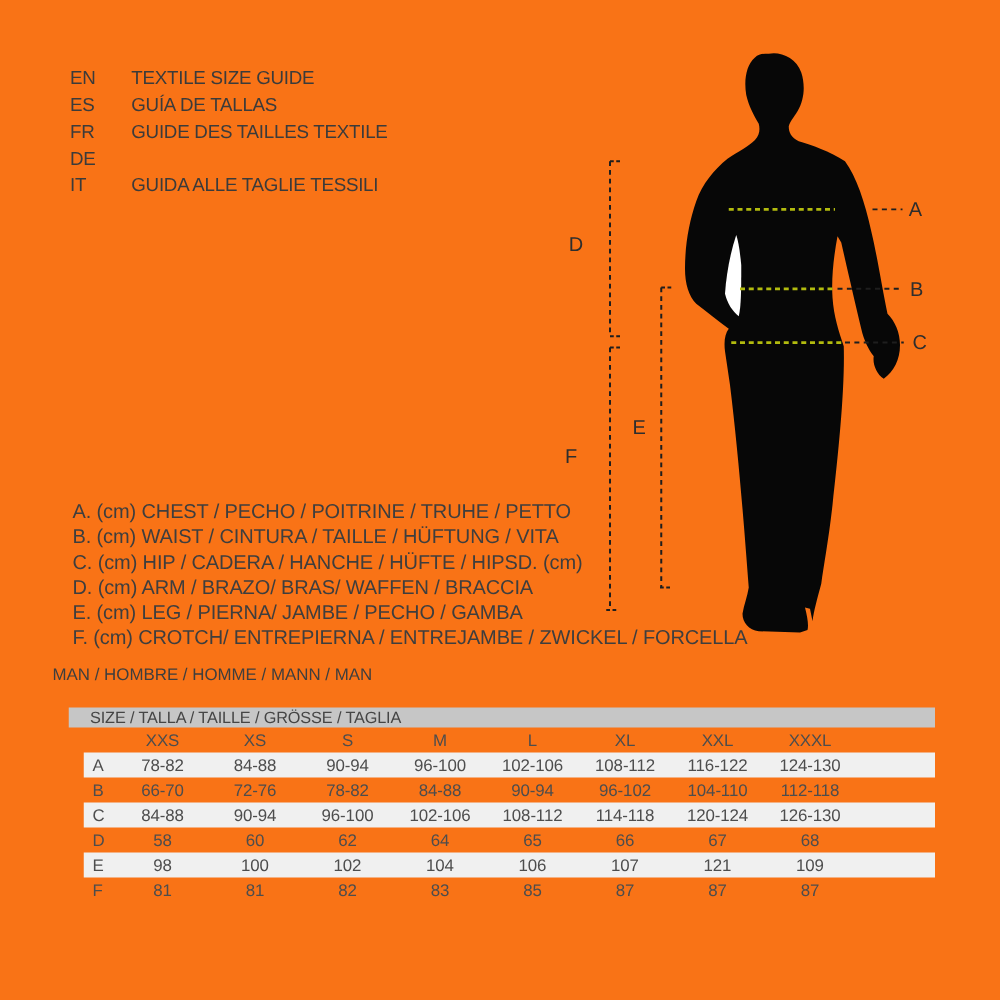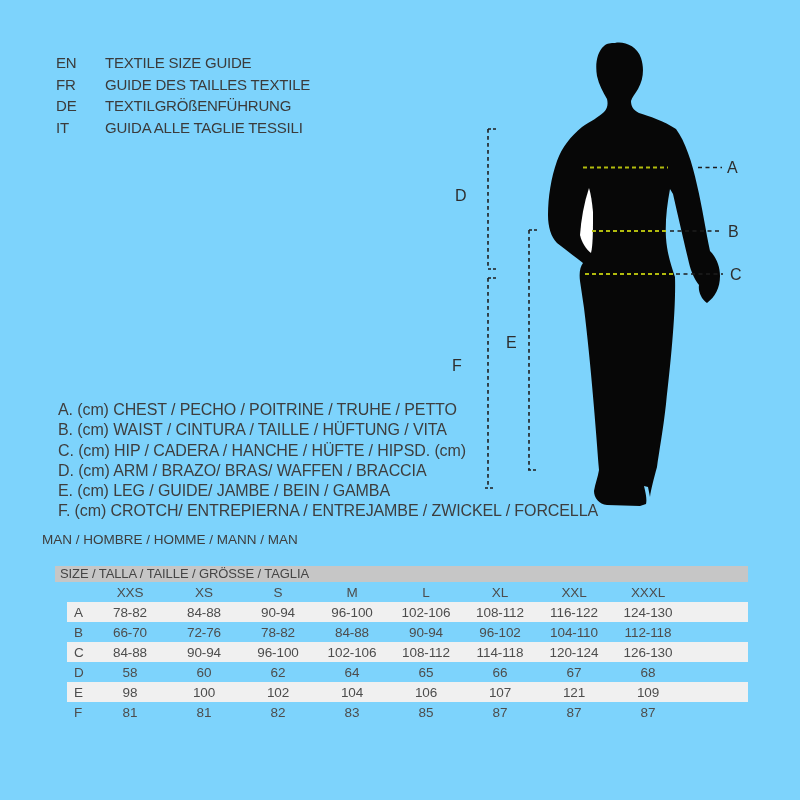--- a/index.html
+++ b/index.html
@@ -1,55 +1,58 @@
 <!DOCTYPE html>
 <html><head>
 <meta charset="utf-8">
 <style>
   html,body{margin:0;padding:0;background:#ffffff;}
   .canvas{
-    position:relative;width:800px;height:800px;background:#7dd3fc;overflow:hidden;
+    position:relative;width:800px;height:800px;background:#f97316;overflow:hidden;
     font-family:"Liberation Sans",sans-serif;color:#3e3e3e;
   }
   
   .langs{position:absolute;left:56px;top:52px;letter-spacing:-0.2px;}
   .lang-row{display:flex;line-height:21.6px;font-size:15px;color:#3b3b3b;}
   .lang-code{width:49px;flex:0 0 49px;}
   
   .legend{position:absolute;left:58px;top:400px;letter-spacing:-0.1px;}
   .legend-line{line-height:20.3px;font-size:16px;color:#3e3e3e;white-space:nowrap;}
   .gender{position:absolute;left:42px;top:532px;font-size:13.5px;line-height:16px;color:#3e3e3e;}
   
   .diagram{position:absolute;left:0;top:0;width:800px;height:560px;}
   .marker-letter{font-family:"Liberation Sans",sans-serif;font-size:16px;fill:#2e2e2e;}
   
   .tbl{position:absolute;left:55px;top:566px;width:693px;font-size:13.5px;color:#4d4d4d;letter-spacing:-0.1px;}
-  .tbl-header{height:16px;line-height:16.5px;background:#c6c6c6;padding-left:5px;font-size:13px;color:#454545;}
+  .tbl-header{height:16px;line-height:16.5px;background:#c6c6c6;padding-left:17px;font-size:13px;color:#454545;}
   .tbl-row{display:grid;grid-template-columns:26px repeat(8,74px) 1fr;height:20px;align-items:center;margin-left:12px;}
   .cell{text-align:center;}
   .label-cell{text-align:left;padding-left:7px;}
   .stripe{background:#f0f0f0;}
 </style>
 </head>
 <body>
 
 <div class="canvas">
 
   <div class="langs">
     <div class="lang-row">
       <span class="lang-code">EN</span>
       <span class="lang-label">TEXTILE SIZE GUIDE</span>
     </div>
     <div class="lang-row">
+      <span class="lang-code">ES</span>
+      <span class="lang-label">GUÍA DE TALLAS</span>
+    </div>
+    <div class="lang-row">
       <span class="lang-code">FR</span>
       <span class="lang-label">GUIDE DES TAILLES TEXTILE</span>
     </div>
     <div class="lang-row">
       <span class="lang-code">DE</span>
-      <span class="lang-label">TEXTILGRÖßENFÜHRUNG</span>
     </div>
     <div class="lang-row">
       <span class="lang-code">IT</span>
       <span class="lang-label">GUIDA ALLE TAGLIE TESSILI</span>
     </div>
   </div>
 
   <svg class="diagram" viewBox="0 0 800 560" xmlns="http://www.w3.org/2000/svg" aria-hidden="true">
 
     <path fill="#070707" d="
@@ -119,21 +122,21 @@
     <text class="marker-letter" x="455" y="200.5">D</text>
     <text class="marker-letter" x="506" y="347.5">E</text>
     <text class="marker-letter" x="452" y="370.5">F</text>
   </svg>
 
   <div class="legend">
     <div class="legend-line">A. (cm) CHEST / PECHO / POITRINE / TRUHE / PETTO</div>
     <div class="legend-line">B. (cm) WAIST / CINTURA / TAILLE / HÜFTUNG / VITA</div>
     <div class="legend-line">C. (cm) HIP / CADERA / HANCHE / HÜFTE / HIPSD. (cm)</div>
     <div class="legend-line">D. (cm) ARM / BRAZO/ BRAS/ WAFFEN / BRACCIA</div>
-    <div class="legend-line">E. (cm) LEG / GUIDE/ JAMBE / BEIN / GAMBA</div>
+    <div class="legend-line">E. (cm) LEG / PIERNA/ JAMBE / PECHO / GAMBA</div>
     <div class="legend-line">F. (cm) CROTCH/ ENTREPIERNA / ENTREJAMBE / ZWICKEL / FORCELLA</div>
   </div>
 
   <div class="gender">MAN / HOMBRE / HOMME / MANN / MAN</div>
 
   <div class="tbl">
     <div class="tbl-header">SIZE / TALLA / TAILLE / GRÖSSE / TAGLIA</div>
 
     <div class="tbl-row">
       <div class="cell label-cell"></div>

